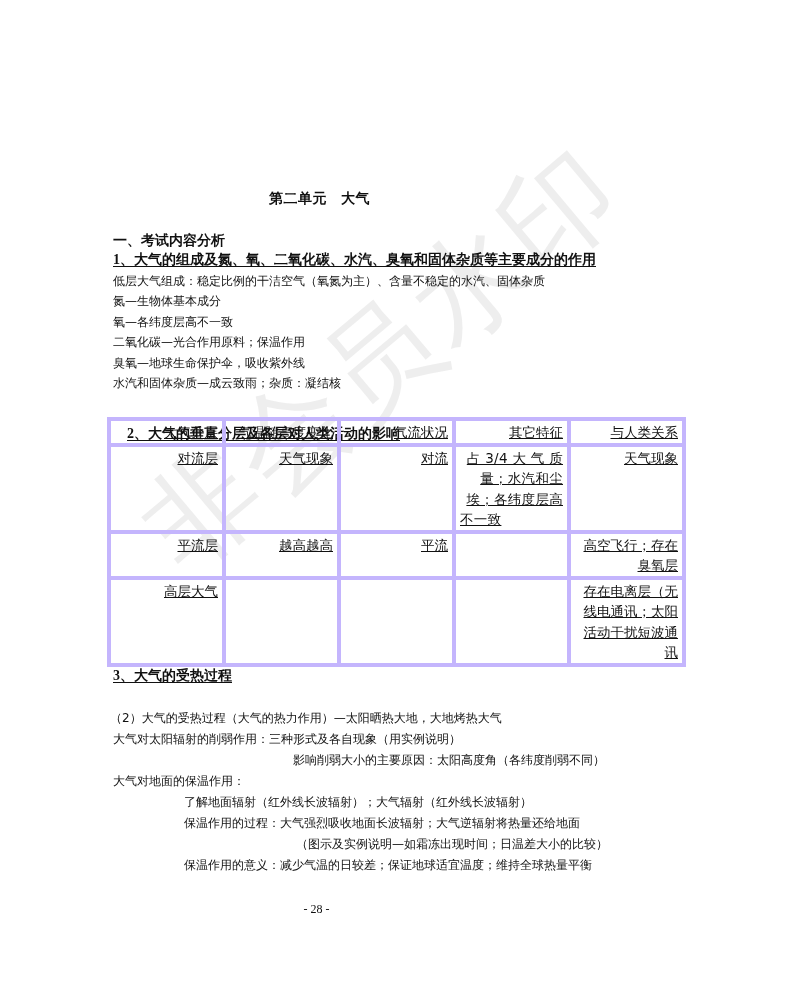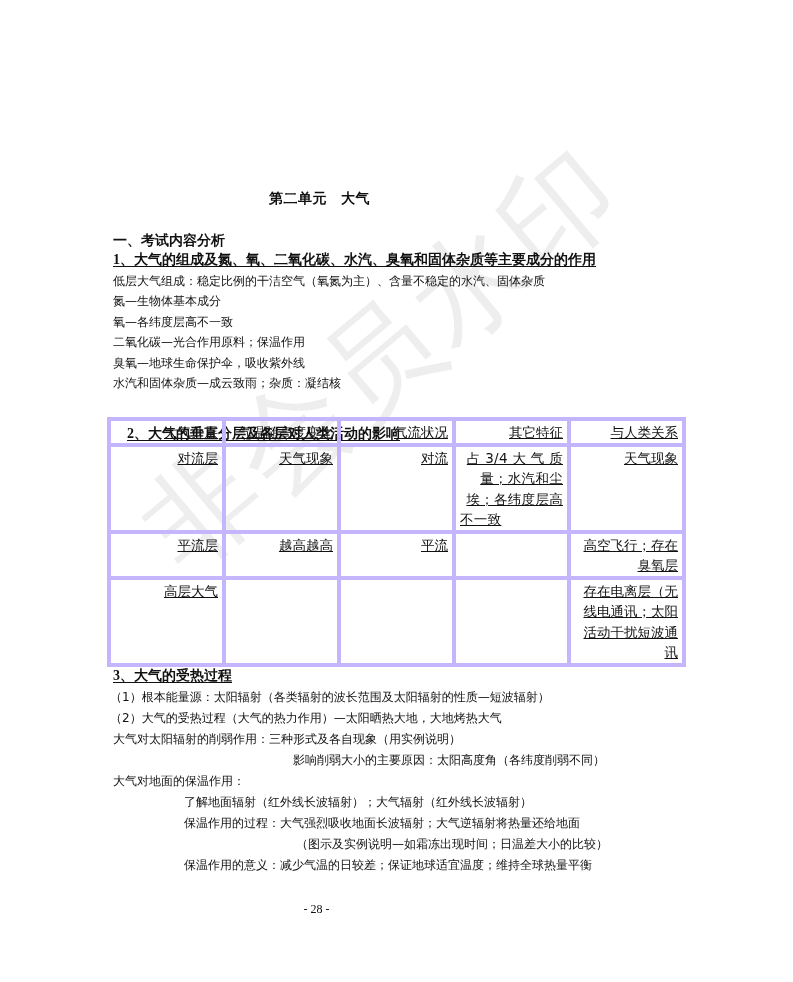--- a/index.html
+++ b/index.html
@@ -100,21 +100,20 @@
       <td>高层大气</td>
       <td></td>
       <td></td>
       <td></td>
       <td>存在电离层（无线电通讯；太阳活动干扰短波通讯</td>
     </tr>
   </tbody>
     </table>
 
   <div class="abs h2" style="left:113px; top:666px;">3、大气的受热过程</div>
-  <div class="abs line" style="left:110px; top:687px;">（1）根本能量源：太阳辐射（各类辐射的波长范围及太阳辐射的性质—短波辐射）</div>
   <div class="abs line" style="left:110px; top:708px;">（2）大气的受热过程（大气的热力作用）—太阳晒热大地，大地烤热大气</div>
   <div class="abs line" style="left:113px; top:729px;">大气对太阳辐射的削弱作用：三种形式及各自现象（用实例说明）</div>
   <div class="abs line" style="left:293px; top:750px;">影响削弱大小的主要原因：太阳高度角（各纬度削弱不同）</div>
   <div class="abs line" style="left:113px; top:771px;">大气对地面的保温作用：</div>
   <div class="abs line" style="left:184px; top:792px;">了解地面辐射（红外线长波辐射）；大气辐射（红外线长波辐射）</div>
   <div class="abs line" style="left:184px; top:813px;">保温作用的过程：大气强烈吸收地面长波辐射；大气逆辐射将热量还给地面</div>
   <div class="abs line" style="left:296px; top:834px;">（图示及实例说明—如霜冻出现时间；日温差大小的比较）</div>
   <div class="abs line" style="left:184px; top:855px;">保温作用的意义：减少气温的日较差；保证地球适宜温度；维持全球热量平衡</div>
 
   <div class="pagenum">- 28 -</div>

